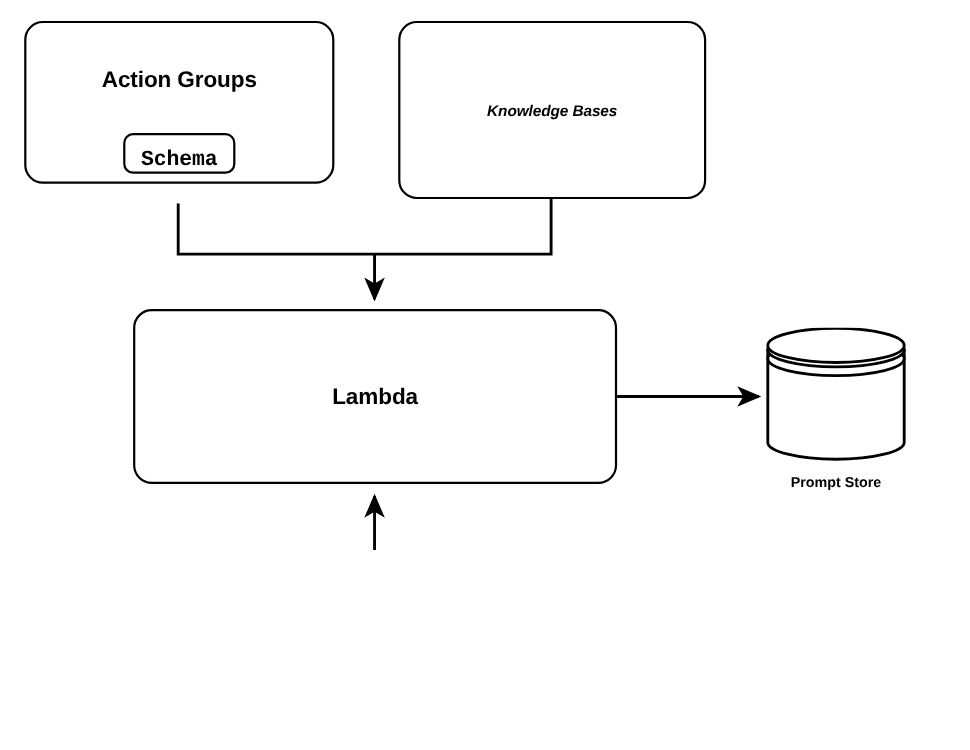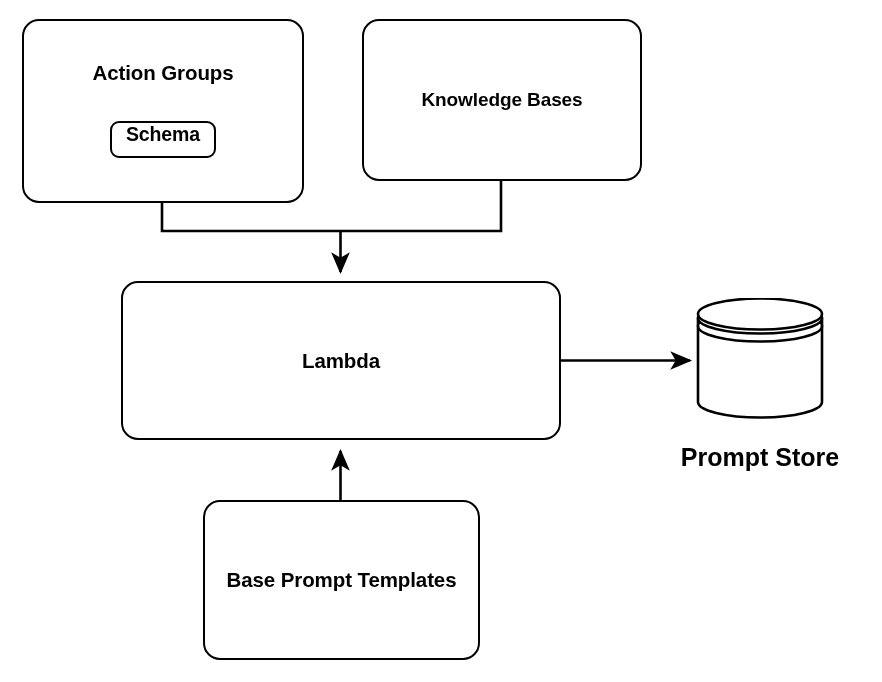--- a/index.html
+++ b/index.html
@@ -37,21 +37,21 @@
     text-align: center;
     white-space: nowrap;
     letter-spacing: -0.1px;
   }
 
   
   #action-groups {
     left: 22px;
     top: 19px;
     width: 282px;
-    height: 184px;
+    height: 148px;
   }
   #action-groups > .node-label {
     font-size: 20.5px;
     margin-top: 40px;
   }
   .subnode-row {
     position: absolute;
     left: 0;
     top: 100px;
     width: 100%;
@@ -59,38 +59,40 @@
     justify-content: center;
     gap: 22px;
   }
   .subnode {
     box-sizing: border-box;
     background: #ffffff;
     border: 2.6px solid #000000;
     border-radius: 9px;
     height: 37px;
     display: flex;
-    align-items: flex-start;
+    align-items: flex-end;
     justify-content: center;
     padding: 0 14px;
+    font-family: Liberation Mono, monospace;
   }
   .subnode .node-label {
     font-size: 19.5px;
   }
 
   
   #knowledge-bases {
     left: 362px;
     top: 19px;
     width: 280px;
     height: 162px;
     justify-content: center;
   }
   #knowledge-bases > .node-label {
-    font-size: 19px;
+    font-size: 14px;
+    font-style: italic;
   }
 
   
   #agent {
     left: 121px;
     top: 281px;
     width: 440px;
     height: 159px;
     justify-content: center;
     gap: 17px;
@@ -124,25 +126,24 @@
   }
   #prompt-store svg {
     display: block;
   }
   #prompt-store-label {
     position: absolute;
     left: 660px;
     top: 431px;
     width: 200px;
     text-align: center;
-    font-size: 25px;
+    font-size: 13px;
     font-weight: bold;
     color: #000000;
     white-space: nowrap;
-    margin-top: 12px;
   }
 
   
   #connectors {
     position: absolute;
     left: 0;
     top: 0;
     width: 882px;
     height: 682px;
     pointer-events: none;
@@ -184,23 +185,20 @@
   </div>
 
   <div class="node node-round" id="knowledge-bases">
     <div class="node-label">Knowledge Bases</div>
   </div>
 
   <div class="node node-round" id="agent">
     <div class="node-label agent-title">Lambda</div>
   </div>
 
-  <div class="node node-round" id="base-prompt-templates">
-    <div class="node-label">Base Prompt Templates</div>
-  </div>
 
   <div id="prompt-store">
     <svg width="132" height="130" viewBox="0 0 132 130" xmlns="http://www.w3.org/2000/svg">
 
       <path d="M4,20 L4,104 C4,112.5 31.8,119.5 66,119.5 C100.2,119.5 128,112.5 128,104 L128,20 Z" fill="#ffffff" stroke="#000000" stroke-width="2.6" stroke-linejoin="round"></path>
 
       <ellipse cx="66" cy="28" rx="62" ry="15.5" fill="#ffffff" stroke="#000000" stroke-width="2.6"></ellipse>
 
       <ellipse cx="66" cy="20" rx="62" ry="15.5" fill="#ffffff" stroke="#000000" stroke-width="2.6"></ellipse>
 

